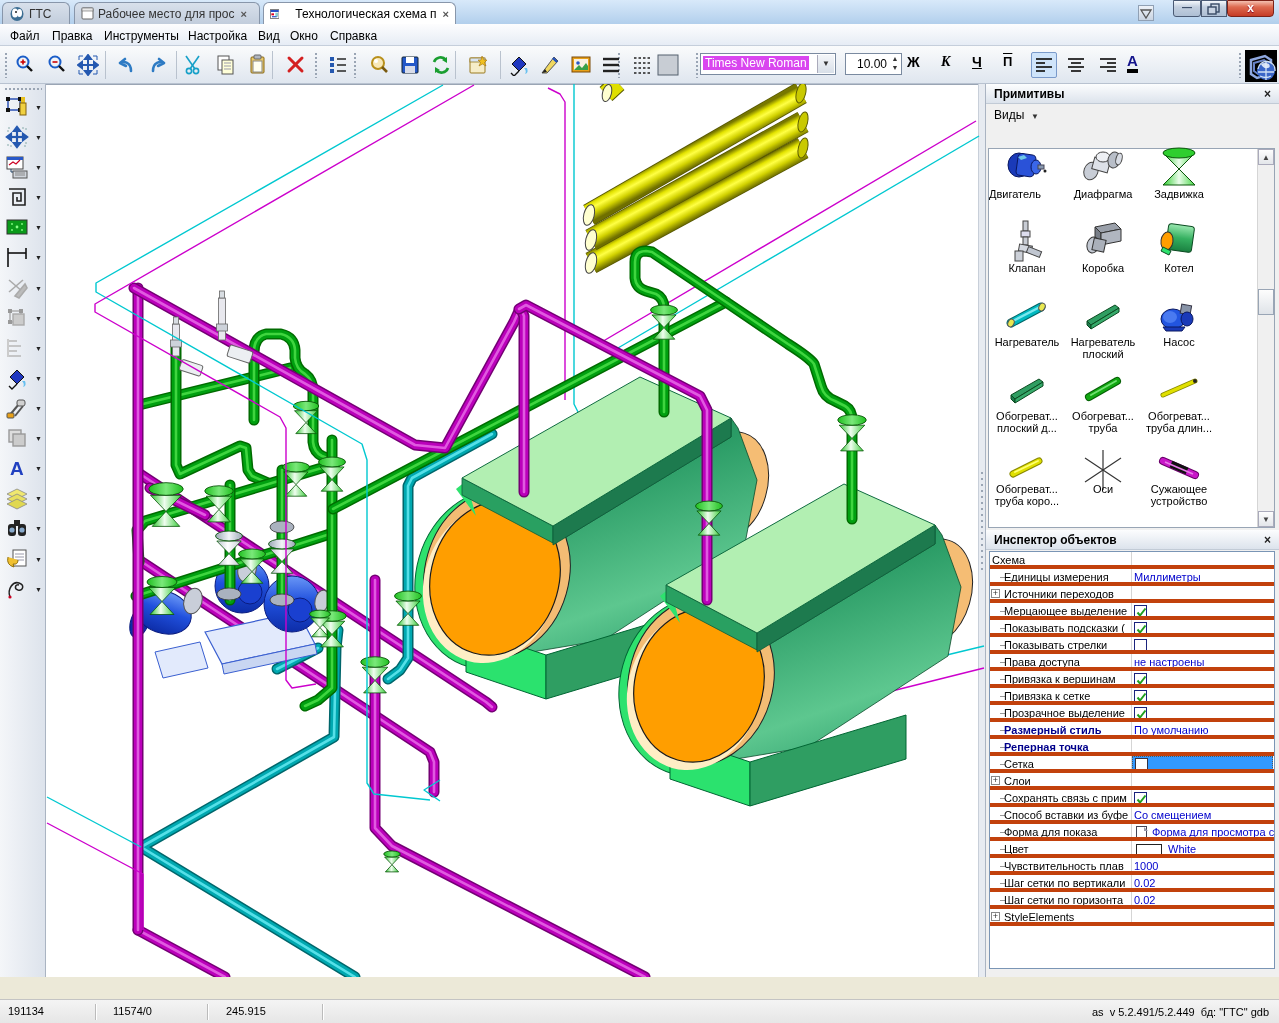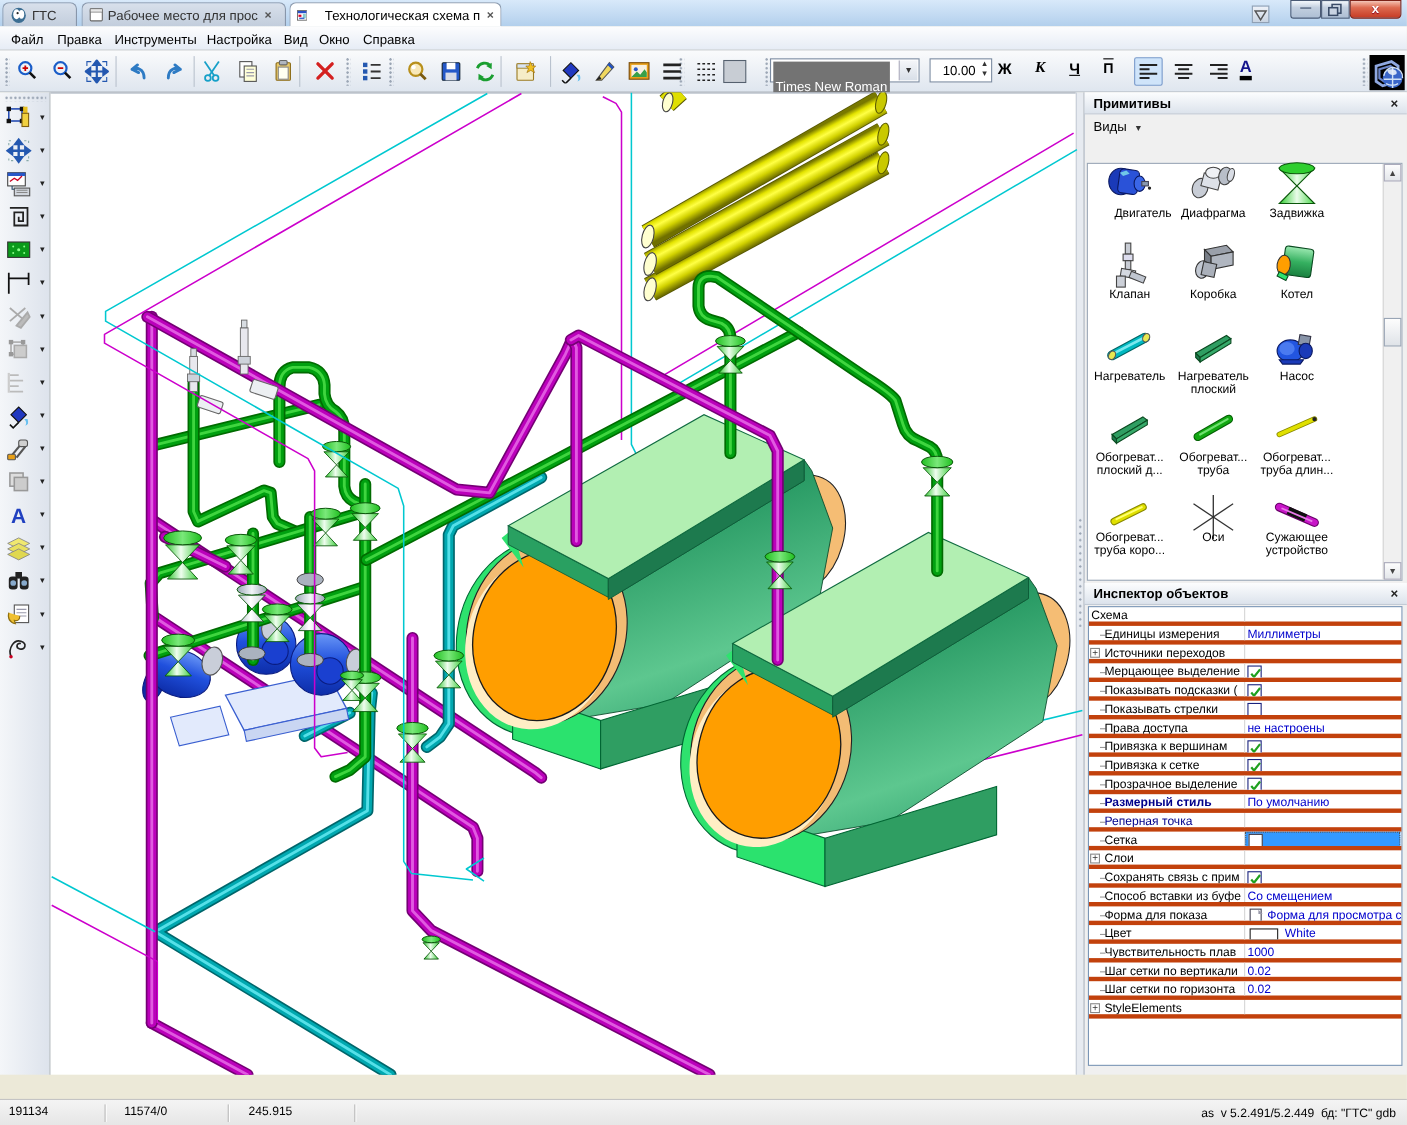--- a/index.html
+++ b/index.html
@@ -256,21 +256,21 @@
       <svg width="22" height="22" viewBox="0 0 22 22">
         <rect x="1" y="1" width="20" height="20" fill="#c8cdd4" stroke="#55606e"></rect>
       </svg>
     </div>
     <div class="tsep abs" style="left:105px"></div>
     <div class="tsep abs" style="left:176px"></div>
     <div class="tsep abs" style="left:272px"></div>
     <div class="tsep abs" style="left:455px"></div>
     <div class="tsep abs" style="left:500px"></div>
     <div class="abs" style="left:700px;top:53px;width:136px;height:22px;border:1px solid #7a8aa0;background:#fff;font-size:12px">
-      <span style="position:absolute;left:2px;top:2px;background:#737373;color:#fff;padding:16px 2px">Times New Roman</span>
+      <span style="position:absolute;left:2px;top:2px;background:#d946ef;color:#fff;padding:0 2px">Times New Roman</span>
       <span style="position:absolute;right:1px;top:1px;width:17px;height:18px;background:linear-gradient(#f4f6f9,#d8dfe8);border-left:1px solid #aab;text-align:center;font-size:8px;line-height:18px;color:#333">▼</span>
     </div>
     <div class="abs" style="left:845px;top:53px;width:57px;height:22px;border:1px solid #7a8aa0;background:#fff;font-size:12px">
       <span style="position:absolute;right:14px;top:3px">10.00</span>
       <span style="position:absolute;right:0px;top:0px;width:12px;height:20px;font-size:7px;color:#333;text-align:center;line-height:9px">▲<br>▼</span>
     </div>
     <div class="abs" style="left:907px;top:54px;font-size:14px;font-weight:bold">Ж</div>
     <div class="abs" style="left:941px;top:54px;font-size:14px;font-style:italic;font-family:'Liberation Serif',serif;font-weight:bold">К</div>
     <div class="abs" style="left:972px;top:54px;font-size:14px;text-decoration:underline;font-weight:bold">Ч</div>
     <div class="abs" style="left:1003px;top:54px;font-size:13px;font-weight:bold;text-decoration:overline">П</div>
@@ -771,21 +771,21 @@
       <div style="height:22px;font-size:12px;padding:4px 8px">Виды&nbsp; <span style="font-size:8px;color:#333">▼</span></div>
       <div style="position:absolute;left:2px;top:64px;right:4px;bottom:2px;background:#fff;border:1px solid #98a5b5">
         <div style="position:absolute;left:8px;top:-4px;width:60px;text-align:center"><svg width="44" height="40" viewBox="0 0 44 40">
             <ellipse cx="14" cy="20" rx="11" ry="12" fill="#1a3ab8" stroke="#0a1860"></ellipse>
             <rect x="12" y="9" width="18" height="22" rx="4" fill="#2a52d8" stroke="#0a1860" transform="rotate(8 20 20)"></rect>
             <ellipse cx="31" cy="22" rx="5" ry="7" fill="#3a66e8" stroke="#0a1860"></ellipse>
             <rect x="33" y="20" width="6" height="4" fill="#8898b0" stroke="#445"></rect>
             <circle cx="40" cy="26" r="1.5" fill="#222"></circle>
             <path d="M13,12 l6,-2 3,3 -6,2 z" fill="#70c8e8"></path>
           </svg></div>
-        <div style="position:absolute;left:0px;top:39px;width:76px;text-align:right;font-size:11px;line-height:12px">Двигатель</div>
+        <div style="position:absolute;left:0px;top:39px;width:76px;text-align:left;font-size:11px;line-height:12px">Двигатель</div>
         <div style="position:absolute;left:84px;top:-4px;width:60px;text-align:center"><svg width="44" height="40" viewBox="0 0 44 40">
             <ellipse cx="10" cy="26" rx="7" ry="9" transform="rotate(20 10 26)" fill="#c8cdd6" stroke="#444"></ellipse>
             <rect x="12" y="14" width="16" height="12" transform="rotate(15 20 20)" fill="#dde1e8" stroke="#444"></rect>
             <ellipse cx="22" cy="12" rx="7" ry="5" fill="#eef0f4" stroke="#444"></ellipse>
             <ellipse cx="33" cy="15" rx="6" ry="8" transform="rotate(15 33 15)" fill="#b8bec8" stroke="#444"></ellipse>
             <ellipse cx="38" cy="14" rx="3" ry="6" transform="rotate(15 38 14)" fill="#d8dce4" stroke="#444"></ellipse>
           </svg></div>
         <div style="position:absolute;left:76px;top:39px;width:76px;text-align:center;font-size:11px;line-height:12px">Диафрагма</div>
         <div style="position:absolute;left:160px;top:-4px;width:60px;text-align:center"><svg width="44" height="44" viewBox="0 0 44 44">
             <defs>
@@ -980,21 +980,21 @@
         </div>
         <div class="irow" style="top:170px">
           <div class="icol"></div>
           <span class="treed"></span>
           <span class="iname" style="font-weight:bold;color:#00008b">Размерный стиль</span>
           <span class="ival">По умолчанию</span>
         </div>
         <div class="irow" style="top:187px">
           <div class="icol"></div>
           <span class="treed"></span>
-          <span class="iname" style="font-weight:normal;color:#00008b">Реперная точка</span>
+          <span class="iname" style="font-weight:bold;color:#00008b">Реперная точка</span>
         </div>
         <div class="irow" style="top:204px">
           <div class="icol"></div>
           <span class="treed"></span>
           <span class="iname">Сетка</span>
           <span style="position:absolute;left:142px;right:1px;top:0;height:16px;background:#3399ff;border:1px dotted #555">
             <span style="position:absolute;left:2px;top:1px;width:13px;height:13px;background:#fff;border:1px solid #334"></span>
           </span>
         </div>
         <div class="irow" style="top:221px">

